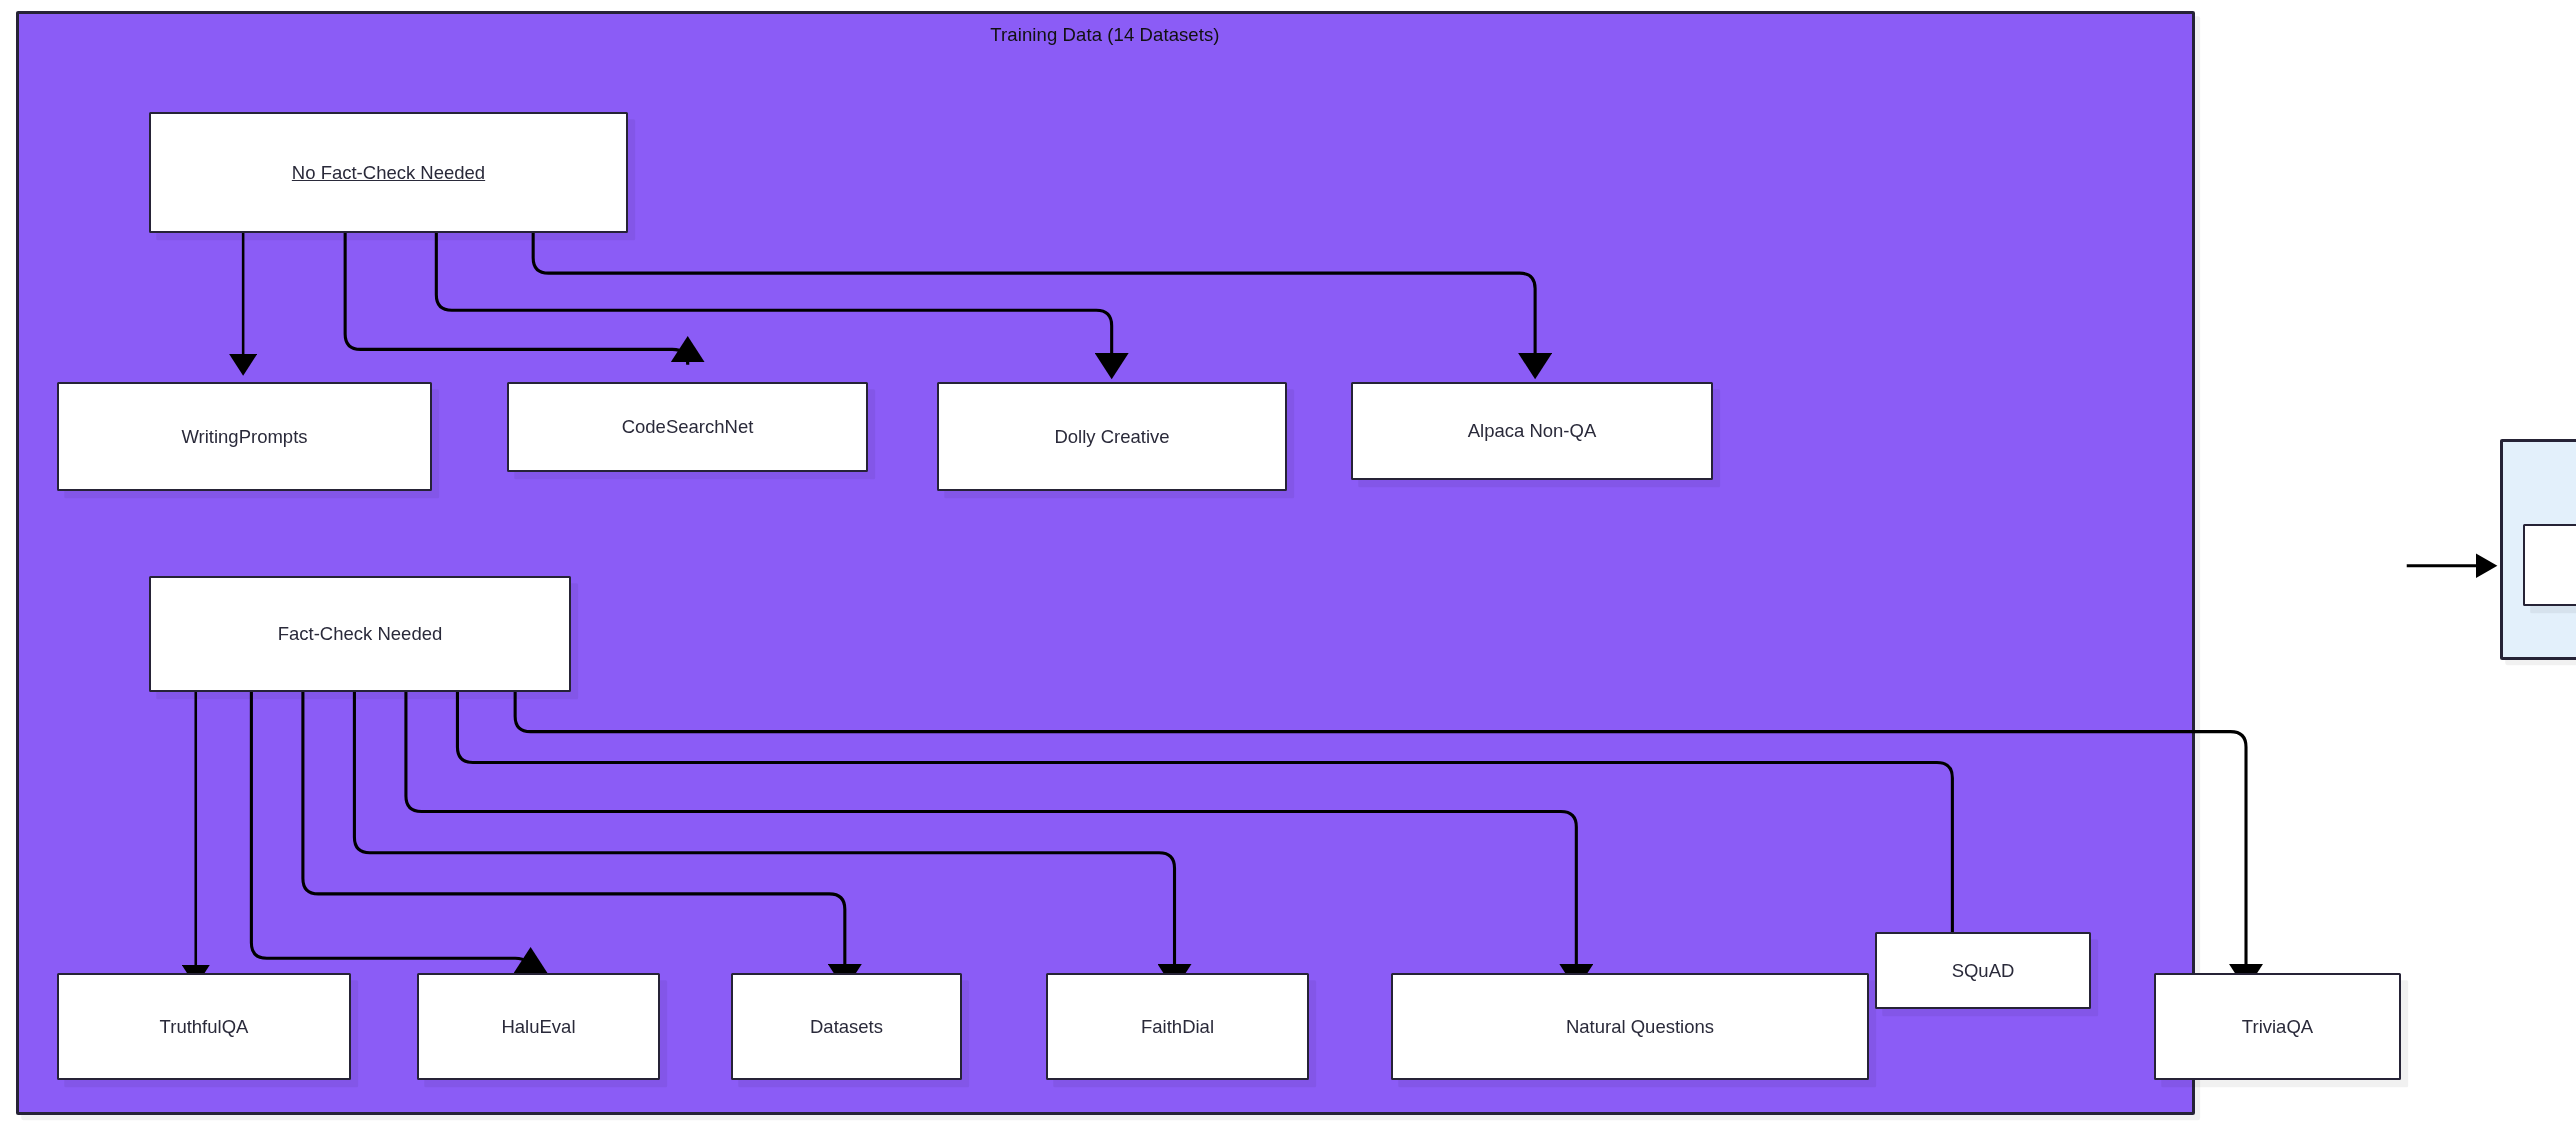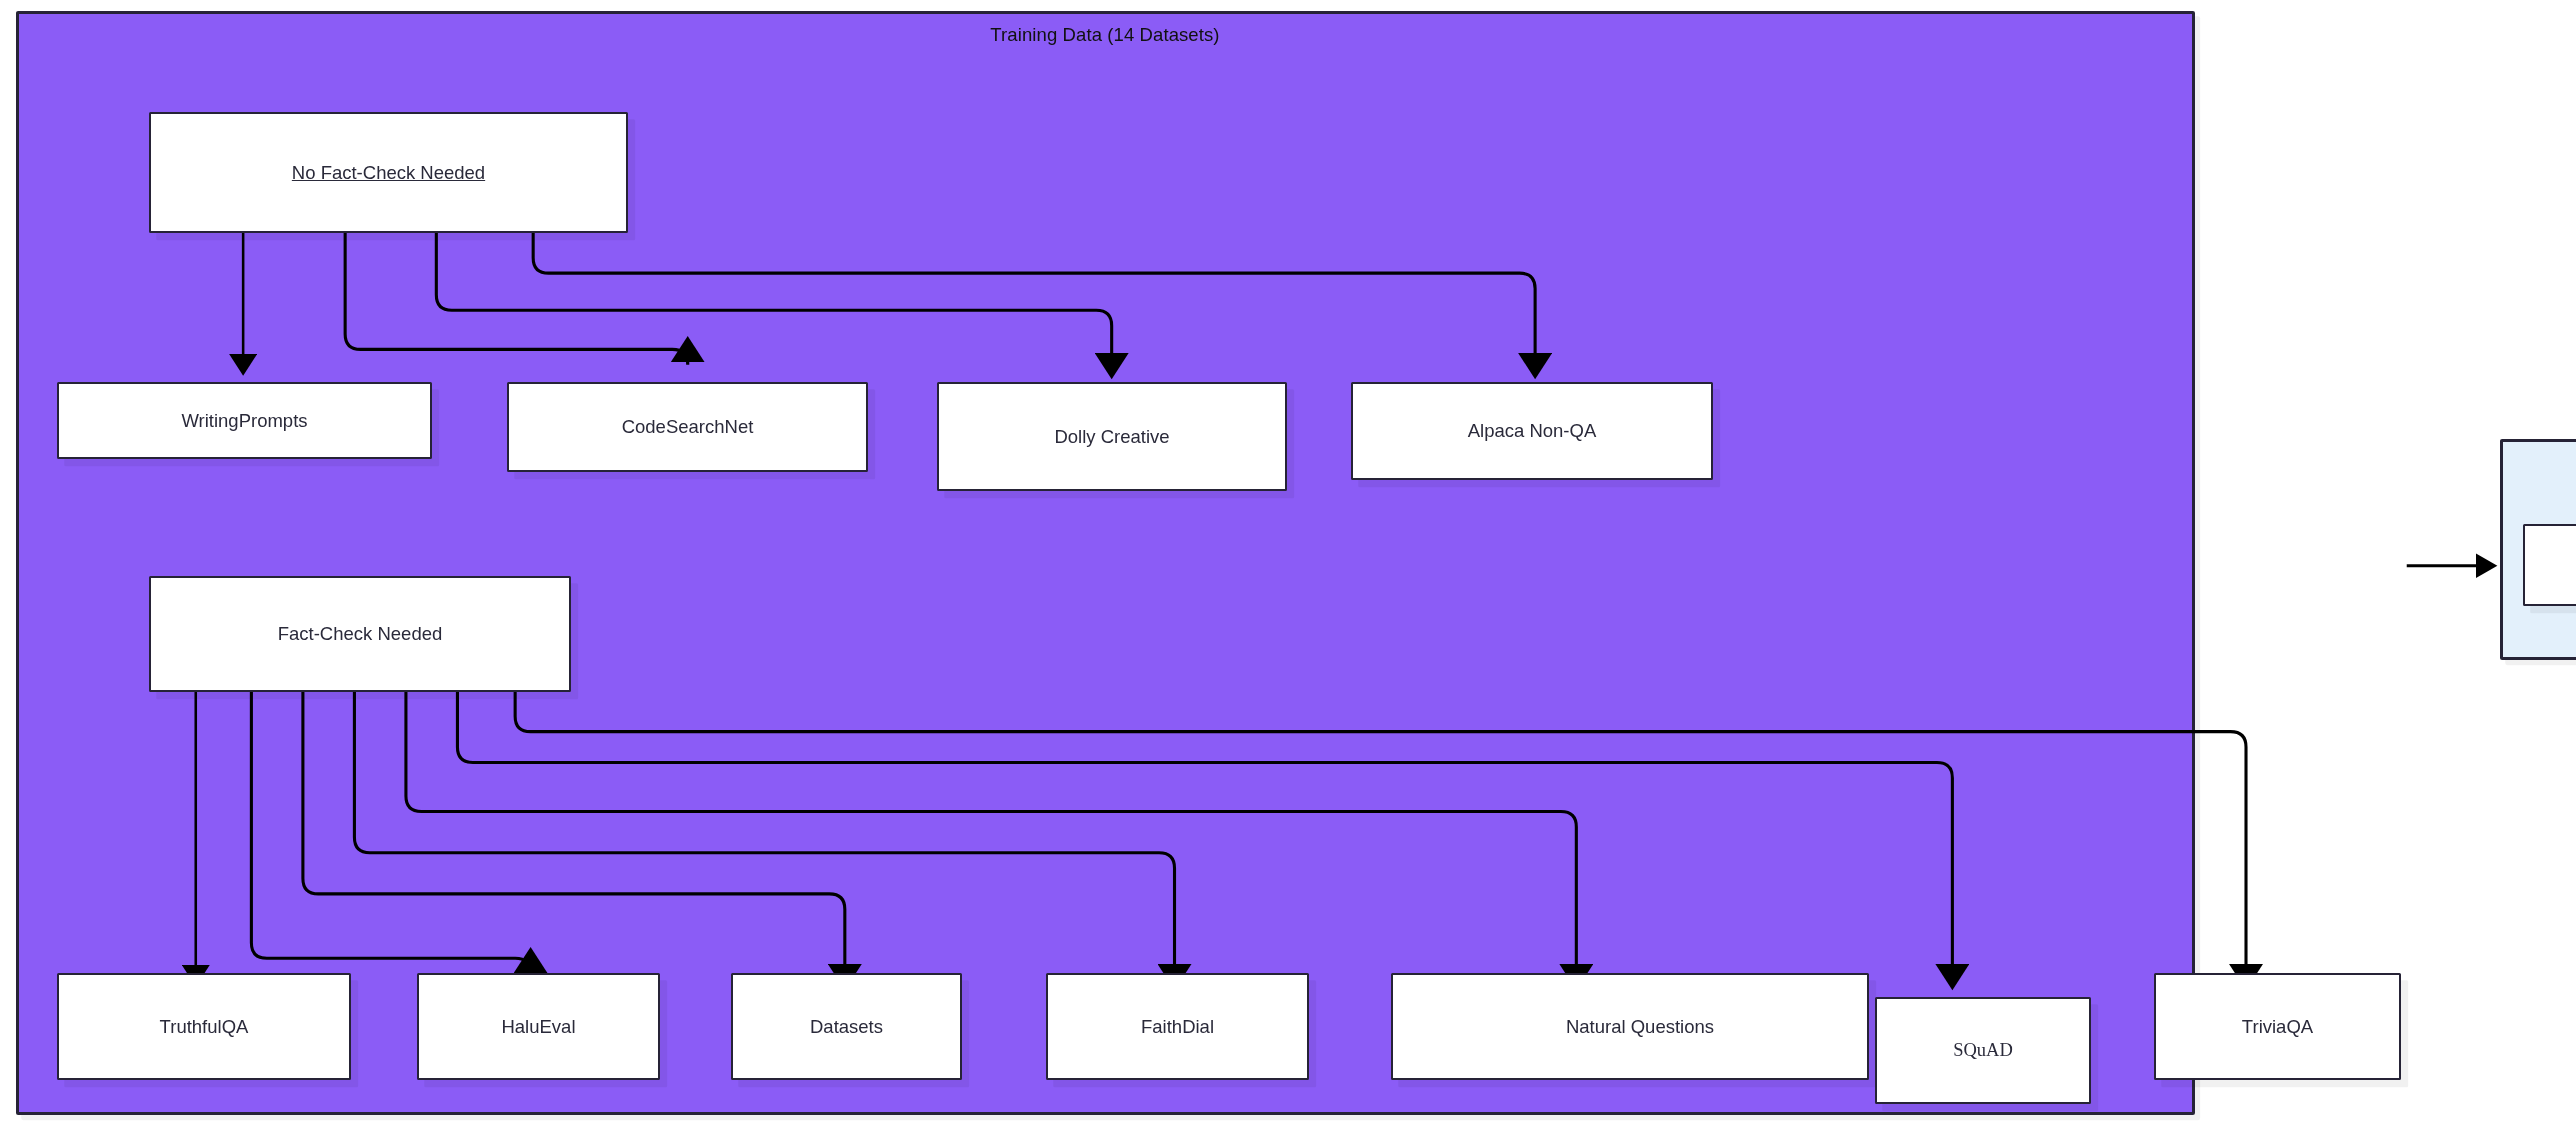--- a/index.html
+++ b/index.html
@@ -138,21 +138,21 @@
   </svg>
 
   <div class="node" style="left:149px; top:112px; width:479px; height:121px;text-decoration:underline;">
     <span>No Fact-Check Needed</span>
   </div>
 
   <div class="node" style="left:149px; top:576px; width:422px; height:116px;">
     <span>Fact-Check Needed</span>
   </div>
 
-  <div class="node" style="left:57px; top:382px; width:375px; height:77px;">
+  <div class="node" style="left:57px; top:382px; width:375px; height:109px;">
     <span>WritingPrompts</span>
   </div>
 
   <div class="node" style="left:507px; top:382px; width:361px; height:90px;">
     <span>CodeSearchNet</span>
   </div>
 
   <div class="node" style="left:937px; top:382px; width:350px; height:109px;">
     <span>Dolly Creative</span>
   </div>
@@ -174,21 +174,21 @@
   </div>
 
   <div class="node" style="left:1046px; top:973px; width:263px; height:107px;">
     <span>FaithDial</span>
   </div>
 
   <div class="node" style="left:1391px; top:973px; width:478px; height:107px;padding-left:20px;">
     <span>Natural Questions</span>
   </div>
 
-  <div class="node" style="left:1875px; top:997px; width:216px; height:107px;font-family:Liberation Serif, serif;">
+  <div class="node" style="left:1875px; top:932px; width:216px; height:77px;">
     <span>SQuAD</span>
   </div>
 
   <div class="node" style="left:2154px; top:973px; width:247px; height:107px;">
     <span>TriviaQA</span>
   </div>
 
   <div class="node" style="left:2523px; top:524px; width:400px; height:82px;">
     
   </div>

